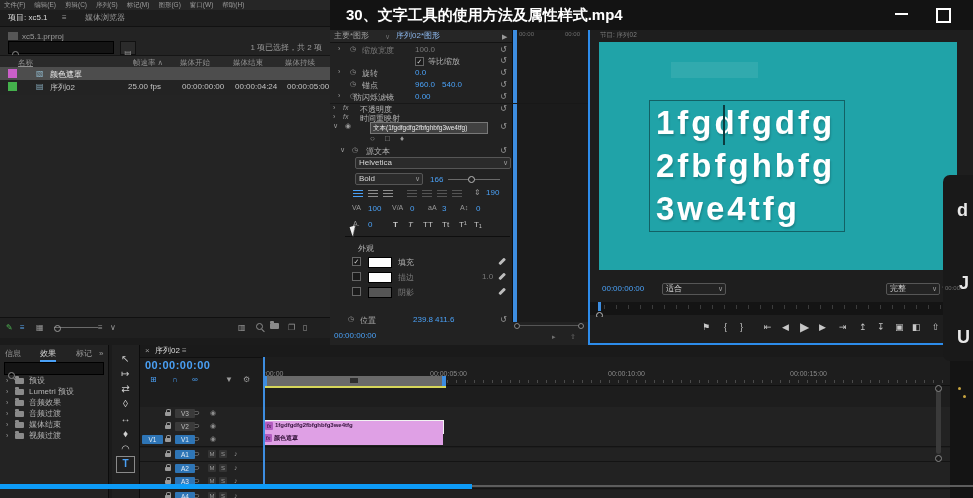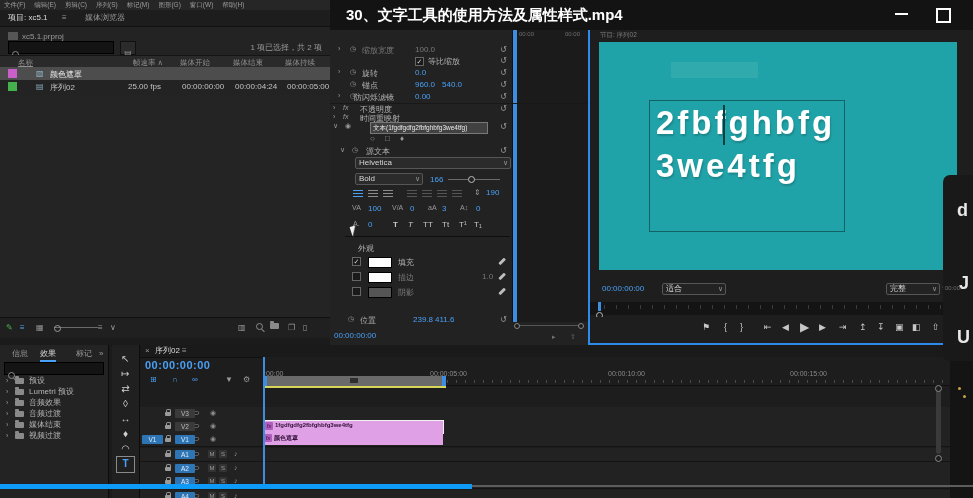--- a/index.html
+++ b/index.html
@@ -139,20 +139,26 @@
         <span class="t8" style="position: absolute; left: 110px; top: 5px; color: rgb(154, 154, 154);">∨</span>
         <span class="t8 g" style="position: absolute; left: 238px; top: 5px;">▥</span>
         <span class="mag" style="position: absolute; left: 256px; top: 5px;"></span>
         <span class="folder-icon" style="position: absolute; left: 270px; top: 5px;"></span>
         <span class="t8 g" style="position: absolute; left: 288px; top: 5px;">❐</span>
         <span class="t8 g" style="position: absolute; left: 303px; top: 5px;">▯</span>
       </div>
   </div>
 
   <div id="ec" class="s">
+    <div class="s" style="left:0;top:30px;width:258px;height:12px;background:#262626;border-bottom:1px solid #121212;">
+      <span class="s t8 g" style="left:4px;top:1px;">主要*图形</span>
+      <span class="s t7 dim" style="left:55px;top:2px;">∨</span>
+      <span class="s t8" style="left:66px;top:1px;color:#8ab4e8;">序列02*图形</span>
+      <span class="s t7 g" style="left:172px;top:2px;">▶</span>
+    </div>
 
     <div class="s" style="left:182px;top:30px;width:76px;height:292px;background:#1b1b1b;border-left:1px solid #101010;">
       <div class="s" style="left:0;top:0;width:4px;height:292px;background:#3d8de0;"></div>
       <span class="s dim" style="left:6px;top:1px;font-size:6px;">00:00</span>
       <span class="s dim" style="left:52px;top:1px;font-size:6px;">00:00</span>
     </div>
 
     <div class="ec-row" style="top:45px;">
       <span class="i" style="left:8px;">›</span>
       <span class="i" style="left:20px;">◷</span>
@@ -301,20 +307,21 @@
     <span class="s" style="left:565px;top:13px;width:13px;height:2px;background:#fff;"></span>
     <span class="s" style="left:606px;top:8px;width:11px;height:11px;border:2px solid #fff;"></span>
   </div>
 
   <div id="monitor" class="s">
     <span class="s" style="left:10px;top:1px;font-size:6.5px;color:#7d7d7d;">节目: 序列02</span>
     <div id="video" style="background: rgb(32, 163, 168);">
       <div class="s" style="left:72px;top:20px;width:87px;height:16px;background:rgba(255,255,255,0.08);"></div>
       <div class="s" style="left:50px;top:58px;width:194px;height:130px;border:1px solid rgba(8,44,46,0.55);"></div>
       <div class="s" style="left:57px;top:59px;">
+        <div class="vline">1fgdfgdfg</div>
         <div class="vline">2fbfghbfg</div>
         <div class="vline">3we4tfg</div>
       </div>
       <div class="s" style="left:124px;top:63px;width:1.5px;height:40px;background:#0b3c3f;"></div>
     </div>
     <span class="s t8 b" style="left:12px;top:254px;">00:00:00:00</span>
     <div class="dd" style="left:72px;top:253px;width:56px;background:#232323;">
       <span>适合</span>
       <span class="cv">∨</span>
     </div>
@@ -376,21 +383,21 @@
   </div>
 
   <div id="overlay-right" class="s">
     <span class="s" style="left:14px;top:25px;font-size:18px;color:#e8e8e8;font-weight:bold;">d</span>
     <span class="s" style="left:16px;top:98px;font-size:18px;color:#e8e8e8;font-weight:bold;">J</span>
     <span class="s" style="left:14px;top:152px;font-size:18px;color:#e8e8e8;font-weight:bold;">U</span>
     <span class="s" style="left:2px;top:110px;font-size:6px;color:#6f6f6f;">00:00:</span>
   </div>
 
   <div id="fxbrowser" class="s">
-    <span class="s t8 g" style="left:12px;top:4px;">信息</span>
+    <span class="s t8 g" style="left:5px;top:4px;">信息</span>
     <span class="s t8 w" style="left:40px;top:4px;border-bottom:2px solid #4aa0f5;padding-bottom:1px;">效果</span>
     <span class="s t8 g" style="left:76px;top:4px;">标记</span>
     <span class="s t8 g" style="left:99px;top:4px;">»</span>
     <div class="s" style="left:4px;top:17px;width:98px;height:11px;background:#141414;border:1px solid #000;">
       <span class="mag s" style="left:3px;top:2px;"></span>
     </div>
     <div id="fx-tree" class="s" style="left:0;top:30px;width:108px;height:120px;">
         <div class="tree-item" style="top: 0px;">
           <span class="t7 g" style="position: absolute; left: 6px; top: 1px;">›</span>
           <span class="folder-icon" style="position: absolute; left: 15px; top: 3px;"></span>

